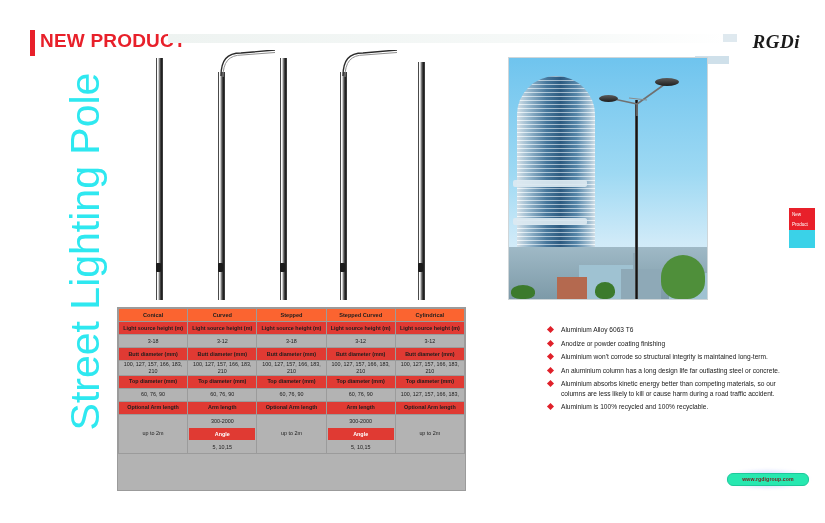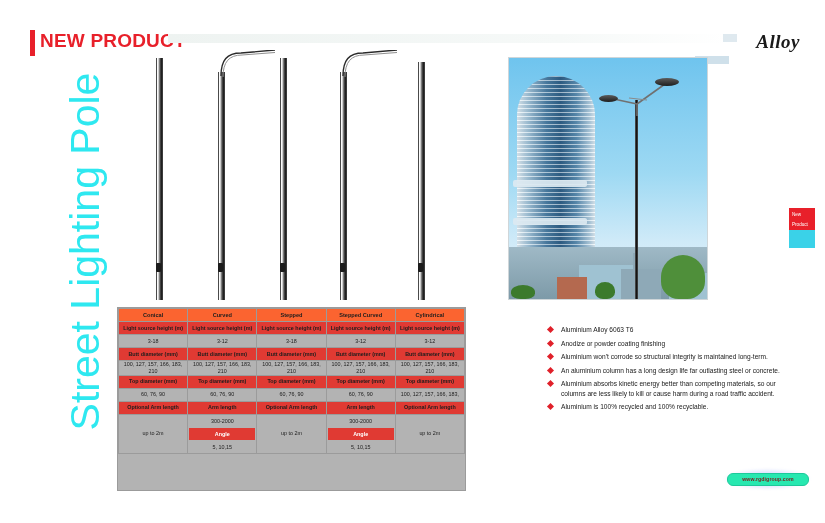--- a/index.html
+++ b/index.html
@@ -163,21 +163,21 @@
 <body>
 
 <div class="page">
 
   <div class="title-bar">
     <div class="title-accent"></div>
     <div class="new-product">NEW PRODUCT</div>
     <div class="title-rule"></div>
   </div>
   <div class="brand-chip"></div>
-  <div class="brand">Alloy</div>
+  <div class="brand">RGDi</div>
   <div class="brand-chip2"></div>
 
   <div class="side-title">Street Lighting Pole</div>
 
   <div class="poles">
 
     <div class="pole" style="left:38px;bottom:0;">
       <div class="shaft" style="left:0;height:242px;"></div>
       <div class="door" style="left:0;bottom:28px;"></div>
     </div>

